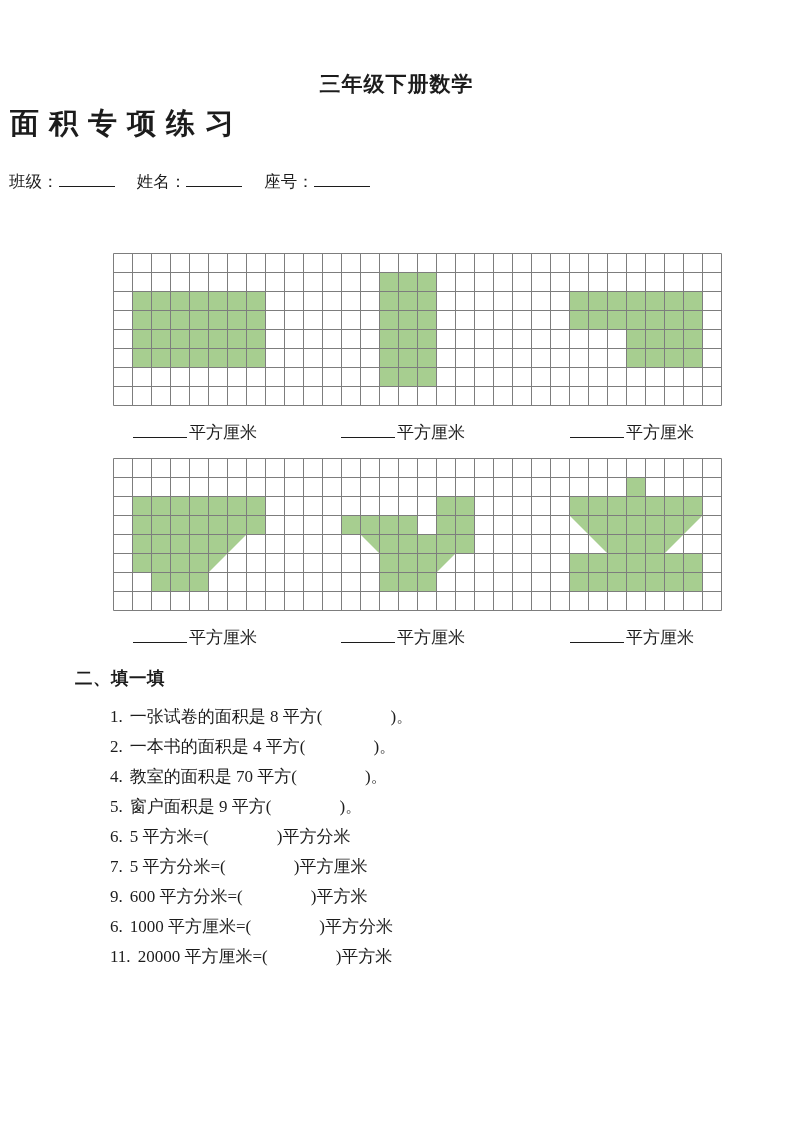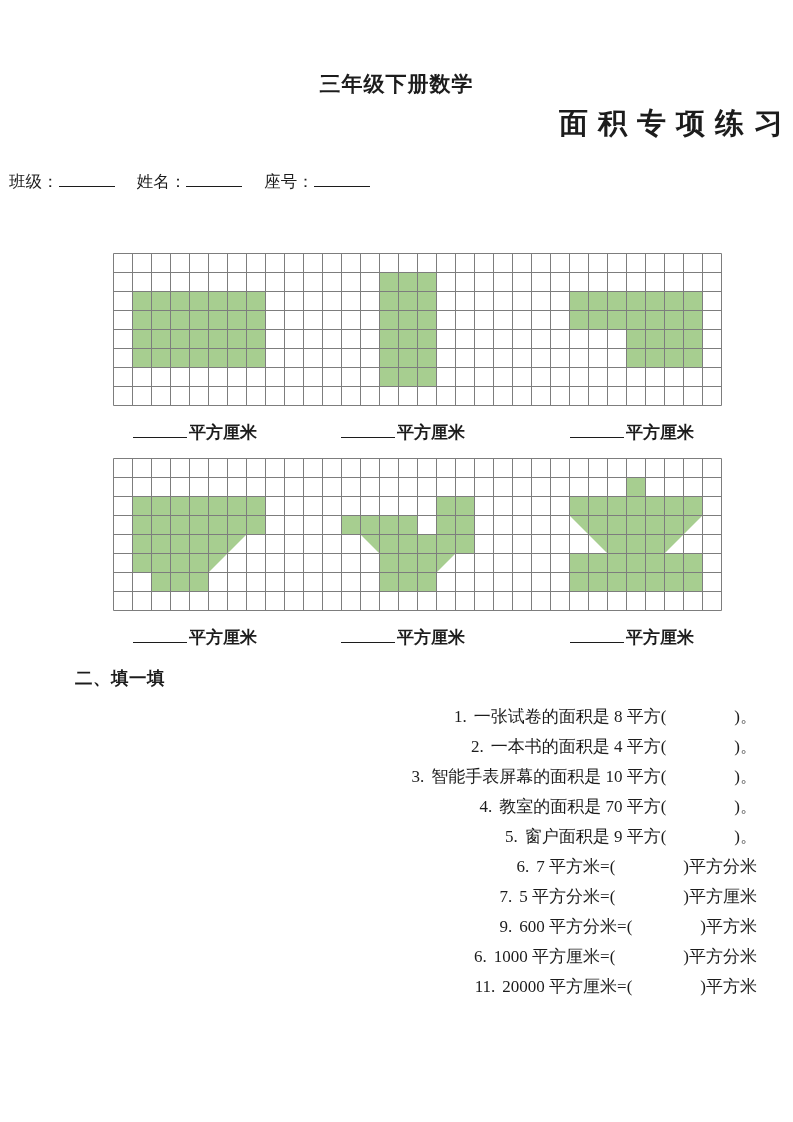--- a/index.html
+++ b/index.html
@@ -13,21 +13,21 @@
     overflow: hidden;
   }
   .title-small {
     position: absolute; top: 70px; left: 0; width: 100%;
     text-align: center;
     font-family: "Liberation Sans", sans-serif;
     font-weight: bold; font-size: 21px; letter-spacing: 1px;
   }
   .title-large {
     position: absolute; top: 104px; left: 0; width: 100%;
-    text-align: right;
+    text-align: left;
     font-weight: bold; font-size: 29px;
     letter-spacing: 10px; padding-left: 10px; box-sizing: border-box;
   }
   .fields {
     position: absolute; top: 171px; left: 0; width: 100%;
     font-size: 16.5px;
   }
   .fields .group { margin: 0 9px; white-space: nowrap; }
   .blank {
     display: inline-block; border-bottom: 1.6px solid #1c1c1c;
@@ -37,30 +37,30 @@
   .sec-heading {
     position: absolute; left: 75px;
     font-family: "Liberation Sans", sans-serif;
     font-weight: bold; font-size: 17.5px; letter-spacing: 0.5px;
   }
   #h1 { top: 220px; }
   #h2 { top: 666px; }
   .grid-wrap { position: absolute; left: 113px; }
   #grid0 { top: 253px; }
   #grid1 { top: 458px; }
-  .labels-row { position: absolute; left: 113px; width: 608px; height: 26px; font-weight: bold; }
+  .labels-row { position: absolute; left: 113px; width: 608px; height: 26px; }
   #row0 { top: 421px; }
   #row1 { top: 626px; }
   .area-label { position: absolute; font-size: 17px; white-space: nowrap; }
   .area-label .blank { width: 54px; margin-right: 2px; }
   .al-0 { left: 20px; }
   .al-1 { left: 228px; }
   .al-2 { left: 457px; }
   .items { position: absolute; top: 702px; left: 110px; right: 36px; }
-  .item { height: 30px; line-height: 30px; font-size: 17px; white-space: nowrap; text-align: right; }
+  .item { height: 30px; line-height: 30px; font-size: 17px; white-space: nowrap; }
   .item .num { display: inline-block; margin-right: 7px; }
   .gap { display: inline-block; width: 68px; }
   svg { display: block; }
 </style>
 </head>
 <body>
 
 <div class="page">
 
   <div class="title-small">三年级下册数学</div>
@@ -183,23 +183,22 @@
     <span class="area-label al-0"><span class="blank"></span><span>平方厘米</span></span>
     <span class="area-label al-1"><span class="blank"></span><span>平方厘米</span></span>
     <span class="area-label al-2"><span class="blank"></span><span>平方厘米</span></span>
   </div>
 
   <div id="h2" class="sec-heading">二、填一填</div>
 
   <div class="items">
     <div class="item"><span class="num">1.</span><span>一张试卷的面积是 8 平方(</span><span class="gap"></span><span>)。</span></div>
     <div class="item"><span class="num">2.</span><span>一本书的面积是 4 平方(</span><span class="gap"></span><span>)。</span></div>
-    <div class="item"><span class="num">3.</span><span>智能手表屏幕的面积是 10 平方(</span><span class="gap"></span><span>)。</span></div>
     <div class="item"><span class="num">4.</span><span>教室的面积是 70 平方(</span><span class="gap"></span><span>)。</span></div>
     <div class="item"><span class="num">5.</span><span>窗户面积是 9 平方(</span><span class="gap"></span><span>)。</span></div>
-    <div class="item"><span class="num">6.</span><span>7 平方米=(</span><span class="gap"></span><span>)平方分米</span></div>
+    <div class="item"><span class="num">6.</span><span>5 平方米=(</span><span class="gap"></span><span>)平方分米</span></div>
     <div class="item"><span class="num">7.</span><span>5 平方分米=(</span><span class="gap"></span><span>)平方厘米</span></div>
     <div class="item"><span class="num">9.</span><span>600 平方分米=(</span><span class="gap"></span><span>)平方米</span></div>
     <div class="item"><span class="num">6.</span><span>1000 平方厘米=(</span><span class="gap"></span><span>)平方分米</span></div>
     <div class="item"><span class="num">11.</span><span>20000 平方厘米=(</span><span class="gap"></span><span>)平方米</span></div>
   </div>
 
 </div>
 
 </body></html>

